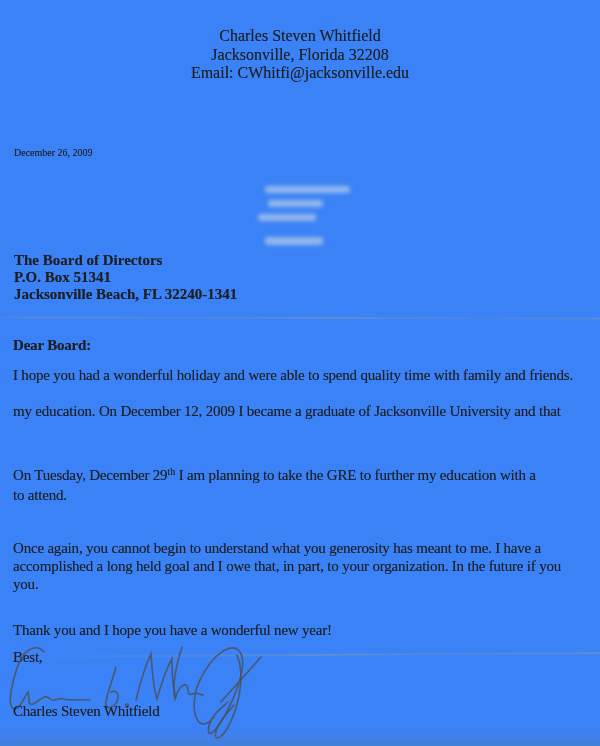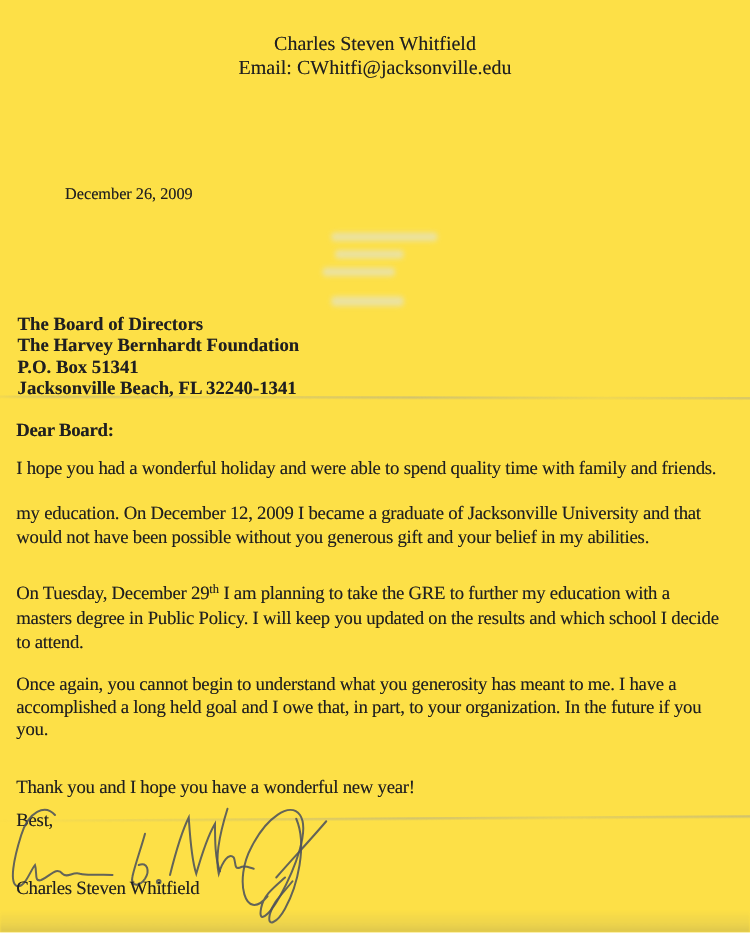--- a/index.html
+++ b/index.html
@@ -1,37 +1,37 @@
 <!DOCTYPE html>
 <html><head>
 <meta charset="utf-8">
 <style>
   html, body { margin: 0; padding: 0; background: #ffffff; }
   .page {
     position: relative;
     width: 600px;
     height: 746px;
-    background: #fde047;
+    background: #3b82f6;
     overflow: hidden;
     font-family: "Liberation Serif", serif;
     color: #1f1f21;
   }
   .abs { position: absolute; }
   .ln { white-space: nowrap; text-shadow: 0 0 0.4px rgba(20,20,20,0.45); }
 
   
   .sender {
     top: 27px; left: 0; width: 600px;
     text-align: center;
     font-size: 16px;
     line-height: 18.5px;
   }
 
   
-  .date { top: 147px; left: 14px; font-size: 13px; margin-left: 38px; }
+  .date { top: 147px; left: 14px; font-size: 10px; }
 
   
   .recipient { top: 252px; left: 14px; font-size: 15px; line-height: 17px; font-weight: bold; }
 
   
   .bodytext { font-size: 15px; line-height: 19px; letter-spacing: -0.2px; left: 13px; }
   .salutation { top: 336px; font-weight: bold; }
   .para-1 { top: 366px; }
   .para-2 { top: 402px; }
   .para-3 { top: 466px; }
@@ -86,48 +86,46 @@
 
   <div>
     <div class="ghost-bar" style="left:265px; top:186px; width:85px; height:7px;"></div>
     <div class="ghost-bar" style="left:268px; top:200px; width:55px; height:7px;"></div>
     <div class="ghost-bar" style="left:258px; top:214px; width:58px; height:7px;"></div>
     <div class="ghost-bar" style="left:265px; top:237px; width:58px; height:8px;"></div>
   </div>
 
   <div class="abs sender">
     <div class="ln">Charles Steven Whitfield</div>
+    <div class="ln">Jacksonville, Florida 32208</div>
     <div class="ln">Email: CWhitfi@jacksonville.edu</div>
   </div>
 
   <div class="abs date ln">December 26, 2009</div>
 
   <div class="abs recipient">
     <div class="ln">The Board of Directors</div>
-    <div class="ln">The Harvey Bernhardt Foundation</div>
     <div class="ln">P.O. Box 51341</div>
     <div class="ln">Jacksonville Beach, FL 32240-1341</div>
   </div>
 
   <div class="crease crease-1"></div>
 
   <div class="abs bodytext salutation ln">Dear Board:</div>
 
   <div class="abs bodytext para-1">
     <div class="ln">I hope you had a wonderful holiday and were able to spend quality time with family and friends.</div>
   </div>
 
   <div class="abs bodytext para-2">
     <div class="ln">my education. On December 12, 2009 I became a graduate of Jacksonville University and that</div>
-    <div class="ln">would not have been possible without you generous gift and your belief in my abilities.</div>
   </div>
 
   <div class="abs bodytext para-3">
     <div class="ln"><span>On Tuesday, December 29</span><span class="sup">th</span><span> I am planning to take the GRE to further my education with a</span></div>
-    <div class="ln">masters degree in Public Policy. I will keep you updated on the results and which school I decide</div>
     <div class="ln">to attend.</div>
   </div>
 
   <div class="abs bodytext para-4">
     <div class="ln">Once again, you cannot begin to understand what you generosity has meant to me. I have a</div>
     <div class="ln">accomplished a long held goal and I owe that, in part, to your organization. In the future if you</div>
     <div class="ln">you.</div>
   </div>
 
   <div class="abs bodytext thanks ln">Thank you and I hope you have a wonderful new year!</div>

